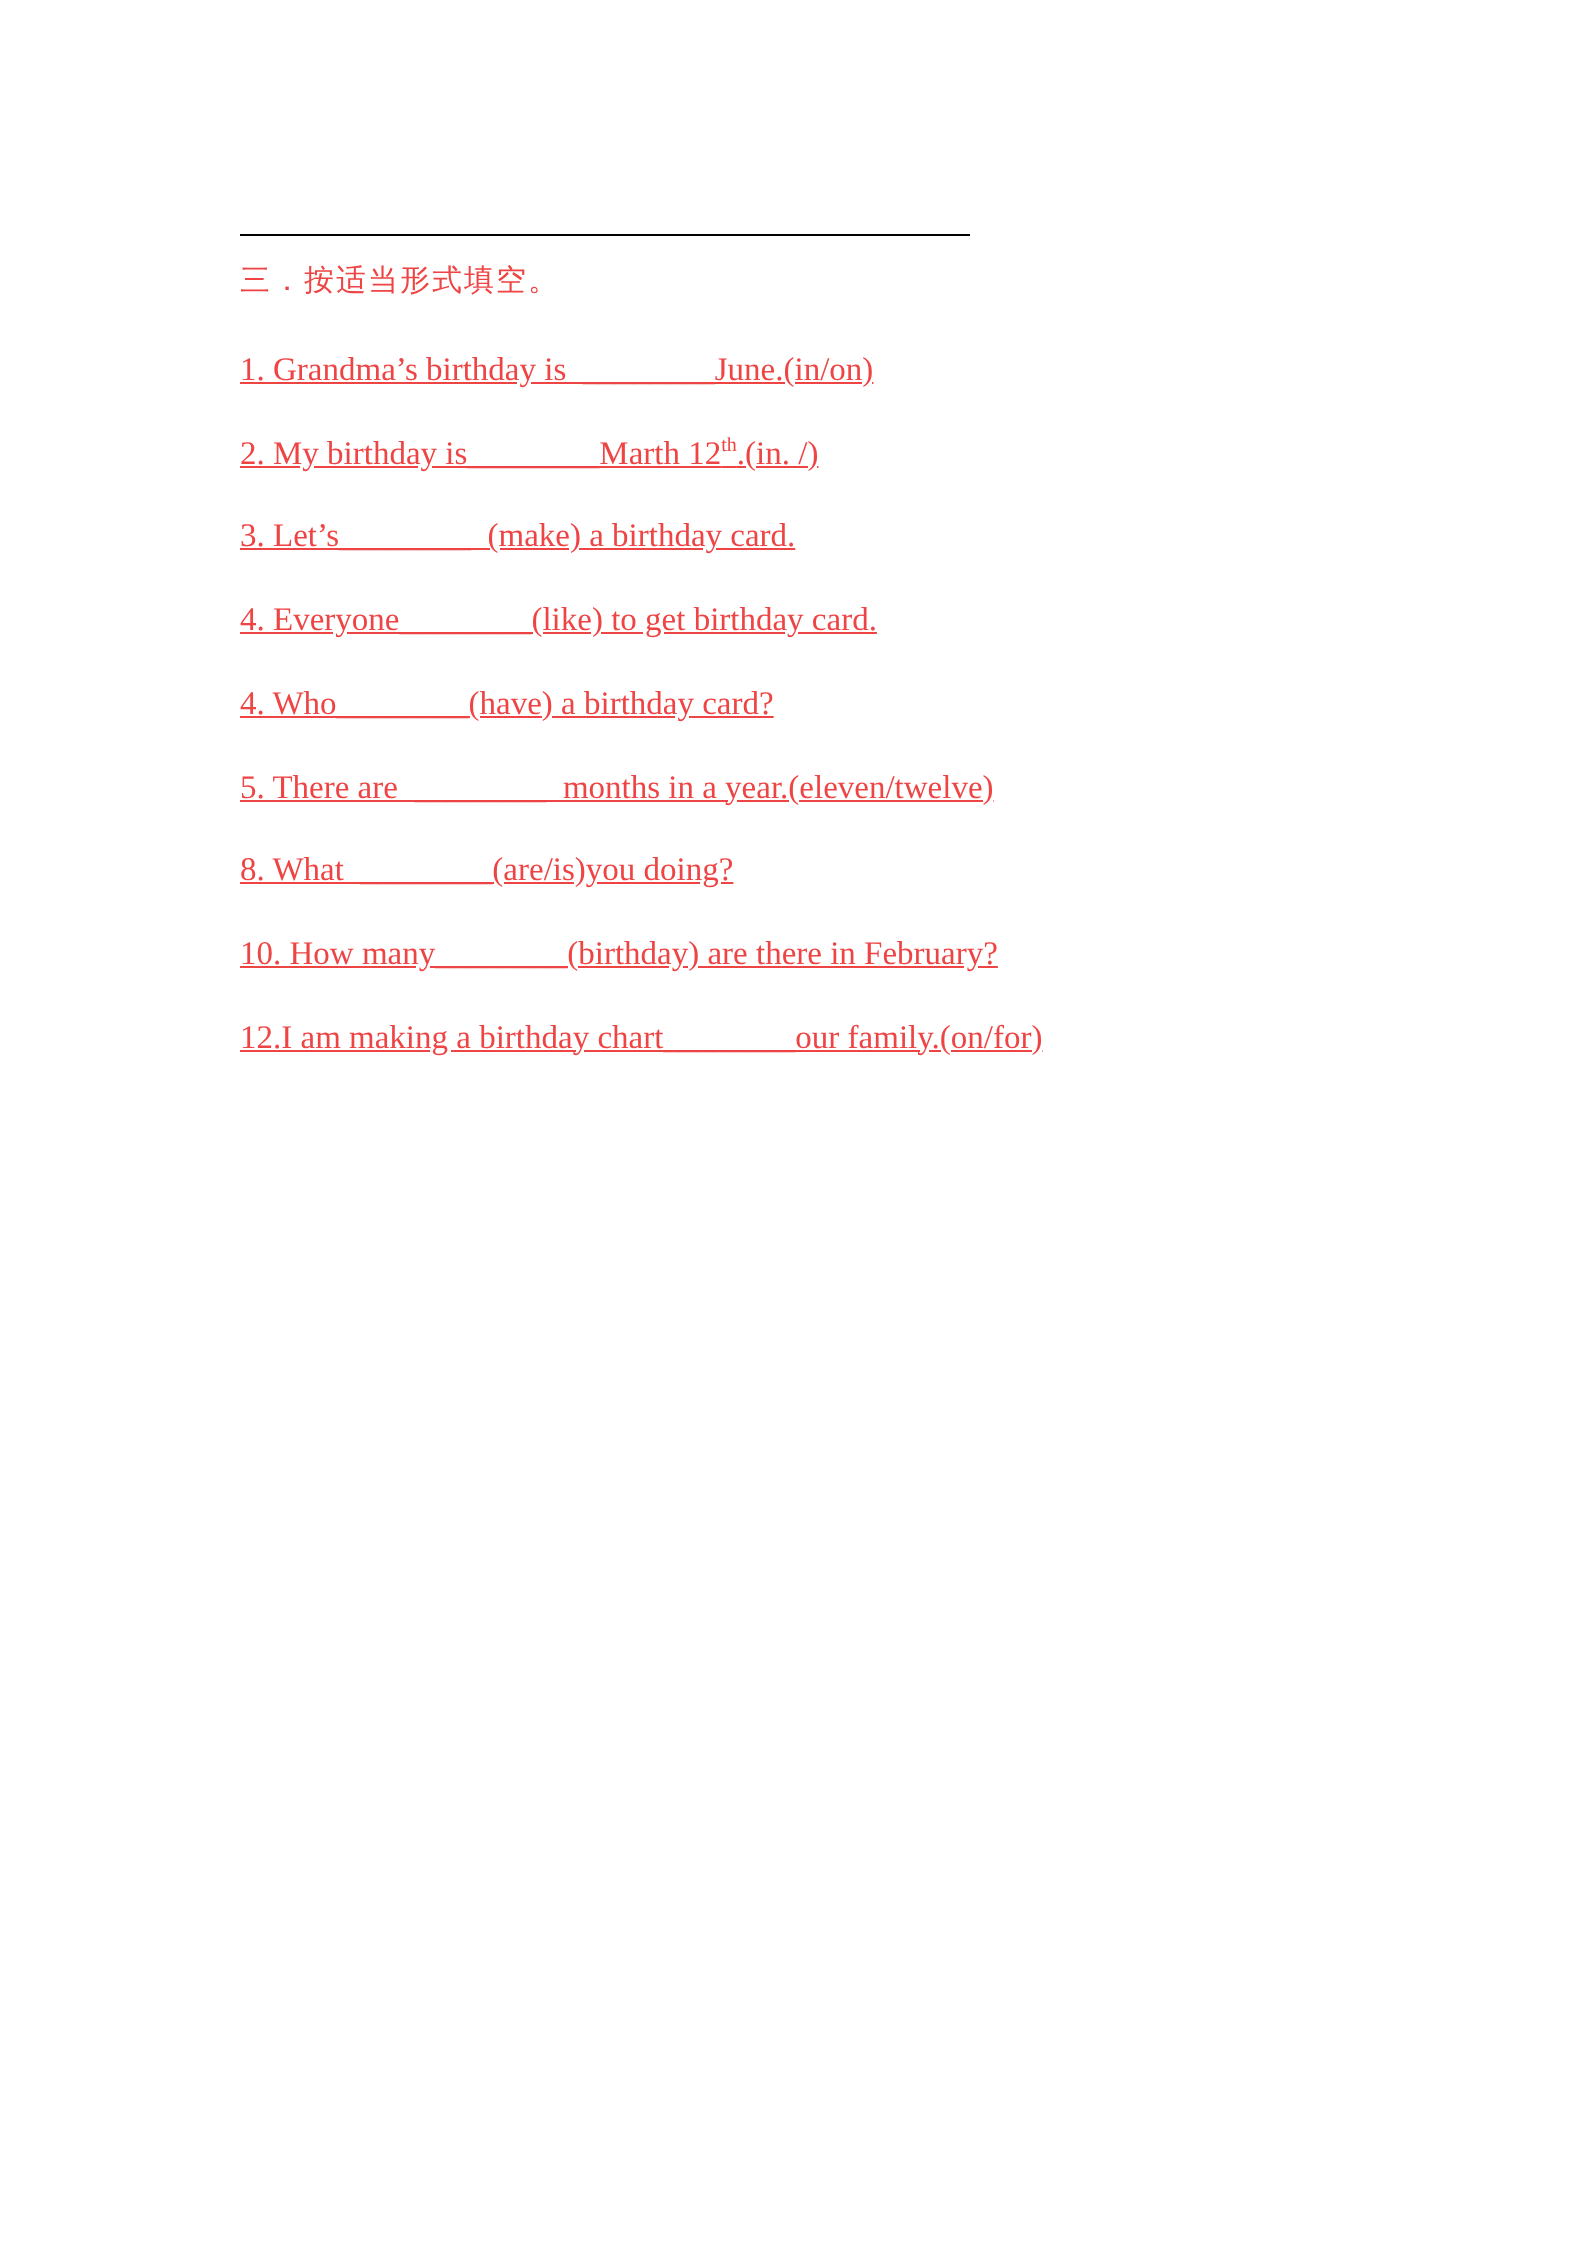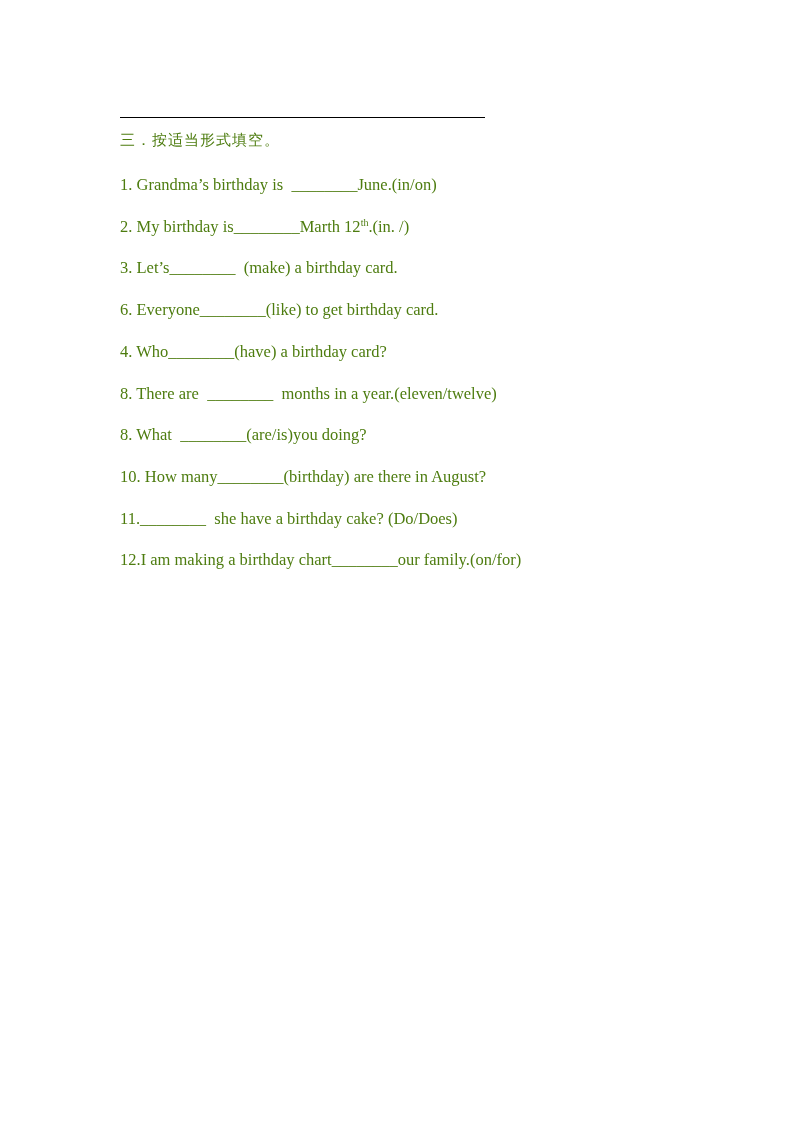--- a/index.html
+++ b/index.html
@@ -5,21 +5,21 @@
   html, body {
     margin: 0;
     padding: 0;
     background: #ffffff;
   }
   .page {
     position: relative;
     width: 793px;
     height: 1122px;
     background: #ffffff;
-    color: #4d7c0f;
+    color: #ef4444;
     font-family: "Liberation Serif", serif;
     overflow: hidden;
   }
   .top-rule {
     position: absolute;
     left: 120px;
     top: 117px;
     width: 365px;
     height: 0;
     border-top: 1.5px solid #000000;
@@ -32,20 +32,21 @@
     font-size: 15px;
     font-weight: normal;
     letter-spacing: 1px;
     font-family: "Liberation Serif", "DejaVu Sans", serif;
   }
   .lines {
     position: absolute;
     left: 120px;
     top: 164px;
     right: 40px;
+    text-decoration: underline;
   }
   .line {
     font-size: 16.5px;
     line-height: 41.7px;
     white-space: pre;
     font-family: "Liberation Serif", serif;
   }
   .line sup {
     font-size: 10px;
     line-height: 0;
@@ -54,21 +55,20 @@
 </head>
 <body>
 
 <div class="page">
   <div class="top-rule"></div>
   <h1 class="heading">三．按适当形式填空。</h1>
   <div class="lines">
       <div class="line">1. Grandma’s birthday is  ________June.(in/on)</div>
       <div class="line"><span>2. My birthday is________Marth 12</span><sup>th</sup><span>.(in. /)</span></div>
       <div class="line">3. Let’s________  (make) a birthday card.</div>
-      <div class="line">6. Everyone________(like) to get birthday card.</div>
+      <div class="line">4. Everyone________(like) to get birthday card.</div>
       <div class="line">4. Who________(have) a birthday card?</div>
-      <div class="line">8. There are  ________  months in a year.(eleven/twelve)</div>
+      <div class="line">5. There are  ________  months in a year.(eleven/twelve)</div>
       <div class="line">8. What  ________(are/is)you doing?</div>
-      <div class="line">10. How many________(birthday) are there in August?</div>
-      <div class="line">11.________  she have a birthday cake? (Do/Does)</div>
+      <div class="line">10. How many________(birthday) are there in February?</div>
       <div class="line">12.I am making a birthday chart________our family.(on/for)</div>
     </div>
 </div>
 
 </body></html>

